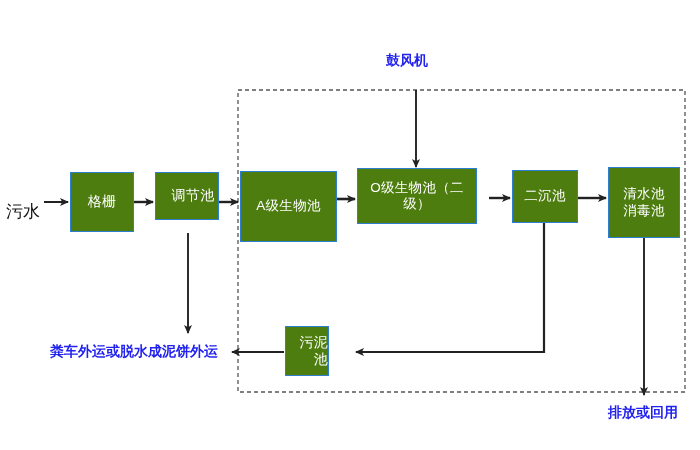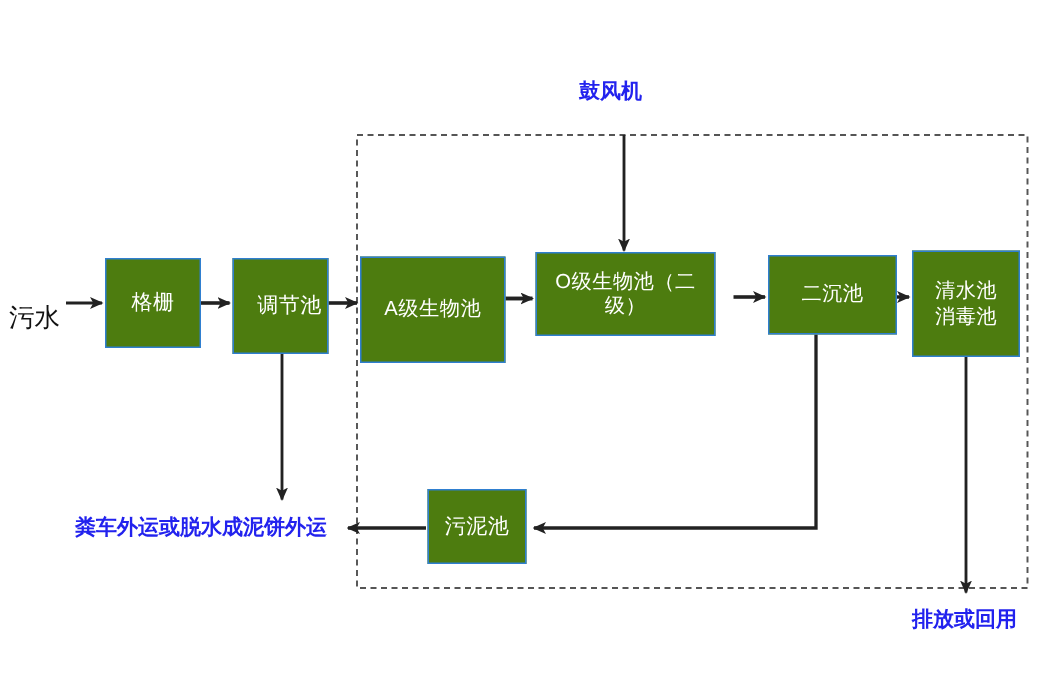--- a/index.html
+++ b/index.html
@@ -94,42 +94,42 @@
 
     <line x1="284" y1="352" x2="232" y2="352" stroke="#222222" stroke-width="2.2" marker-end="url(#ah)"></line>
 
     <line x1="644" y1="238" x2="644" y2="395" stroke="#222222" stroke-width="1.9" marker-end="url(#ah)"></line>
   </svg>
 
   <div class="node" style="left:70px; top:172px; width:64px; height:60px;">
     <span>格栅</span>
   </div>
 
-  <div class="node" style="left:155px; top:172px; width:64px; height:64px;padding-left:12px;">
+  <div class="node" style="left:155px; top:172px; width:64px; height:48px;padding-left:12px;">
     <span>调节池</span>
   </div>
 
   <div class="node node-sm" style="left:240px; top:171px; width:97px; height:71px;">
     <span>A级生物池</span>
   </div>
 
   <div class="node node-sm" style="left:357px; top:168px; width:120px; height:56px;">
     <span>O级生物池（二级）</span>
   </div>
 
-  <div class="node node-sm" style="left:512px; top:170px; width:86px; height:53px;">
+  <div class="node node-sm" style="left:512px; top:170px; width:66px; height:53px;">
     <span>二沉池</span>
   </div>
 
   <div class="node node-sm" style="left:608px; top:167px; width:72px; height:71px;">
     <span style="white-space:pre-line;font-family:Liberation Serif, serif;">清水池
 消毒池</span>
   </div>
 
-  <div class="node" style="left:285px; top:326px; width:66px; height:50px;text-align:right;">
+  <div class="node" style="left:285px; top:326px; width:44px; height:50px;text-align:right;">
     <span>污泥池</span>
   </div>
 
   <div class="label label-black" style="left:6px; top:190px;margin-top:10px;">污水</div>
 
   <div class="label label-blue" style="left:386px; top:52px;">鼓风机</div>
 
   <div class="label label-blue" style="left:50px; top:343px;">粪车外运或脱水成泥饼外运</div>
 
   <div class="label label-blue" style="left:608px; top:404px;">排放或回用</div>

